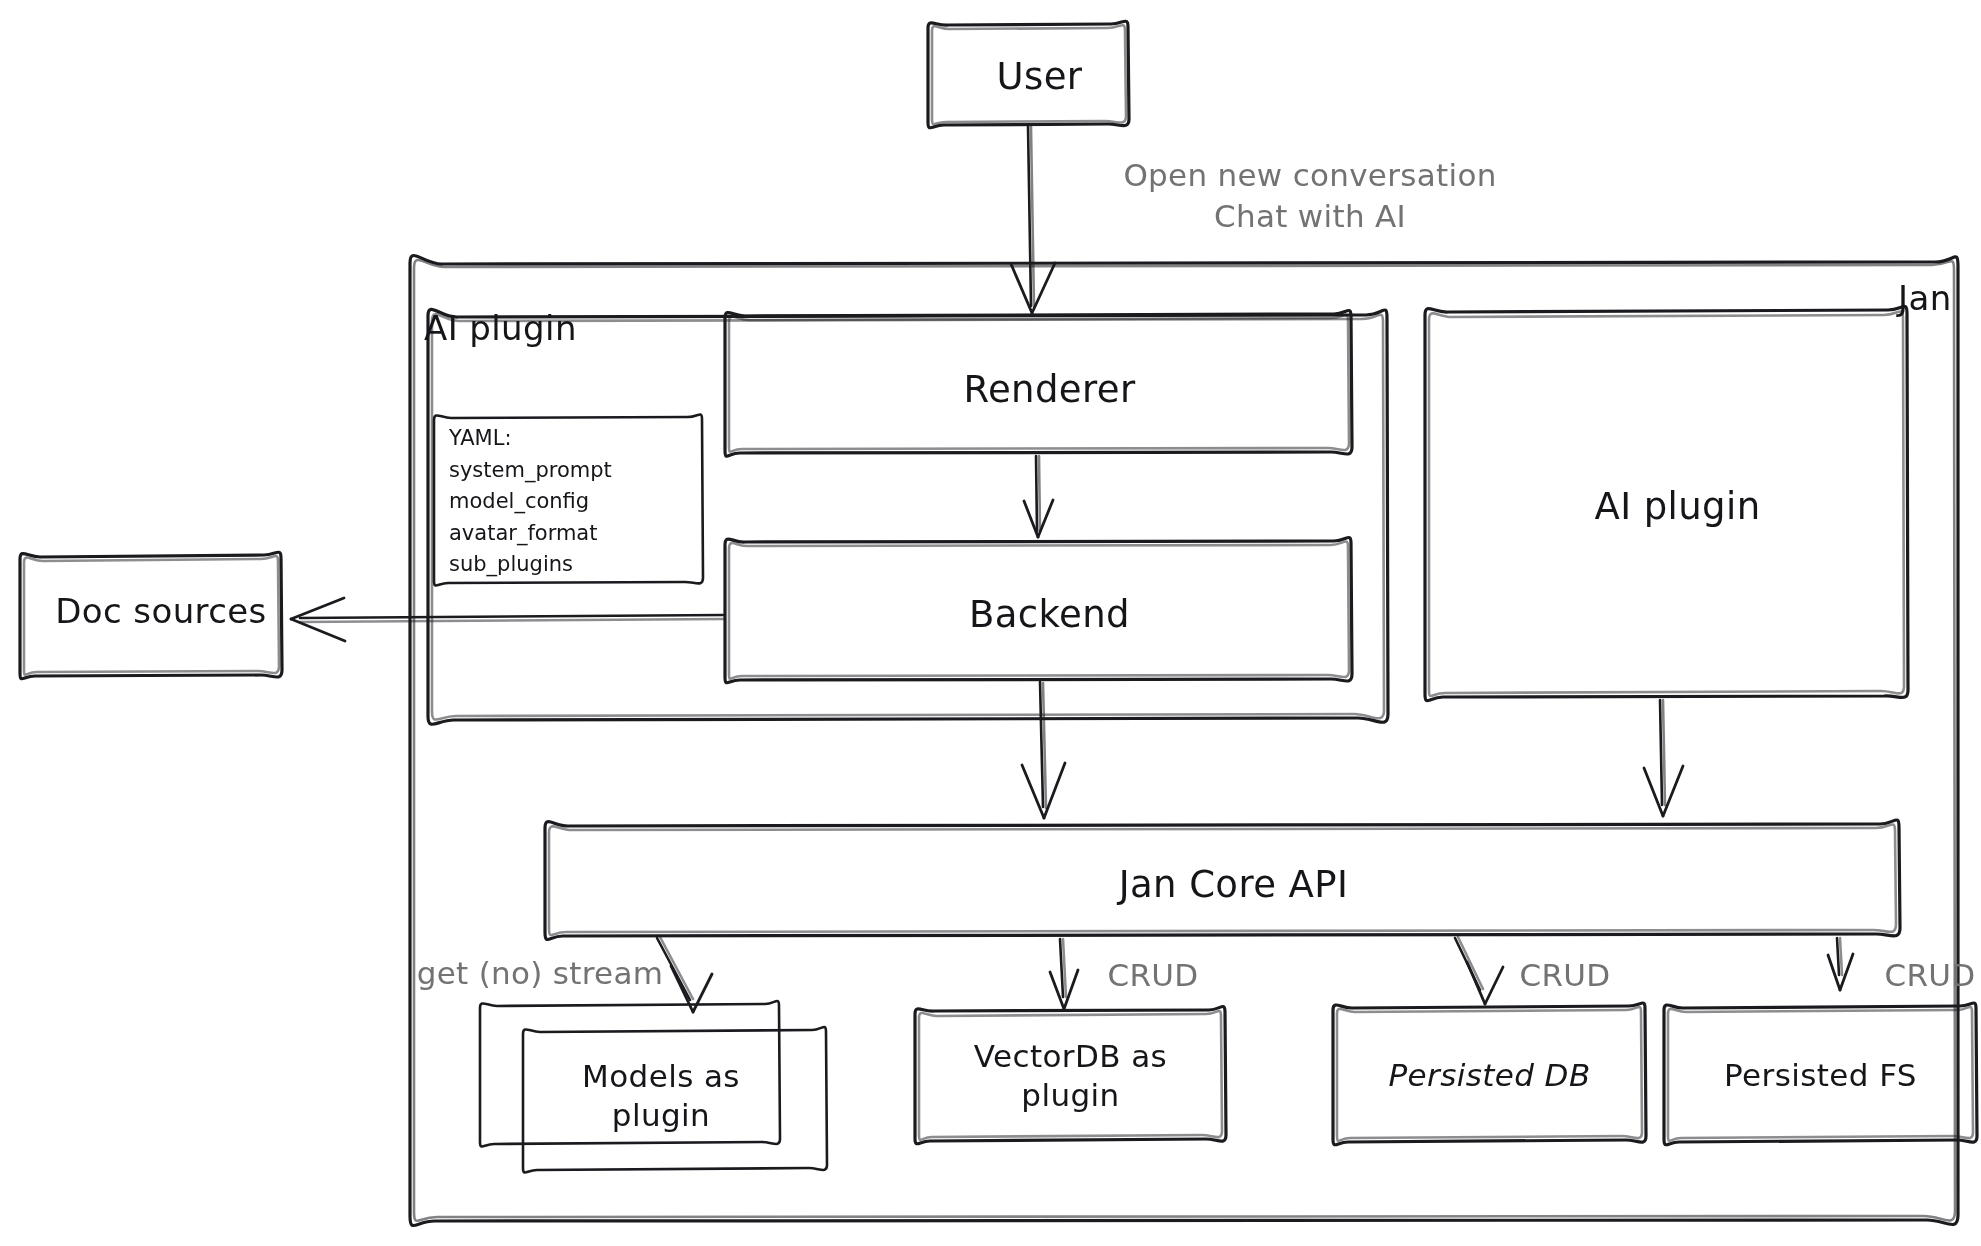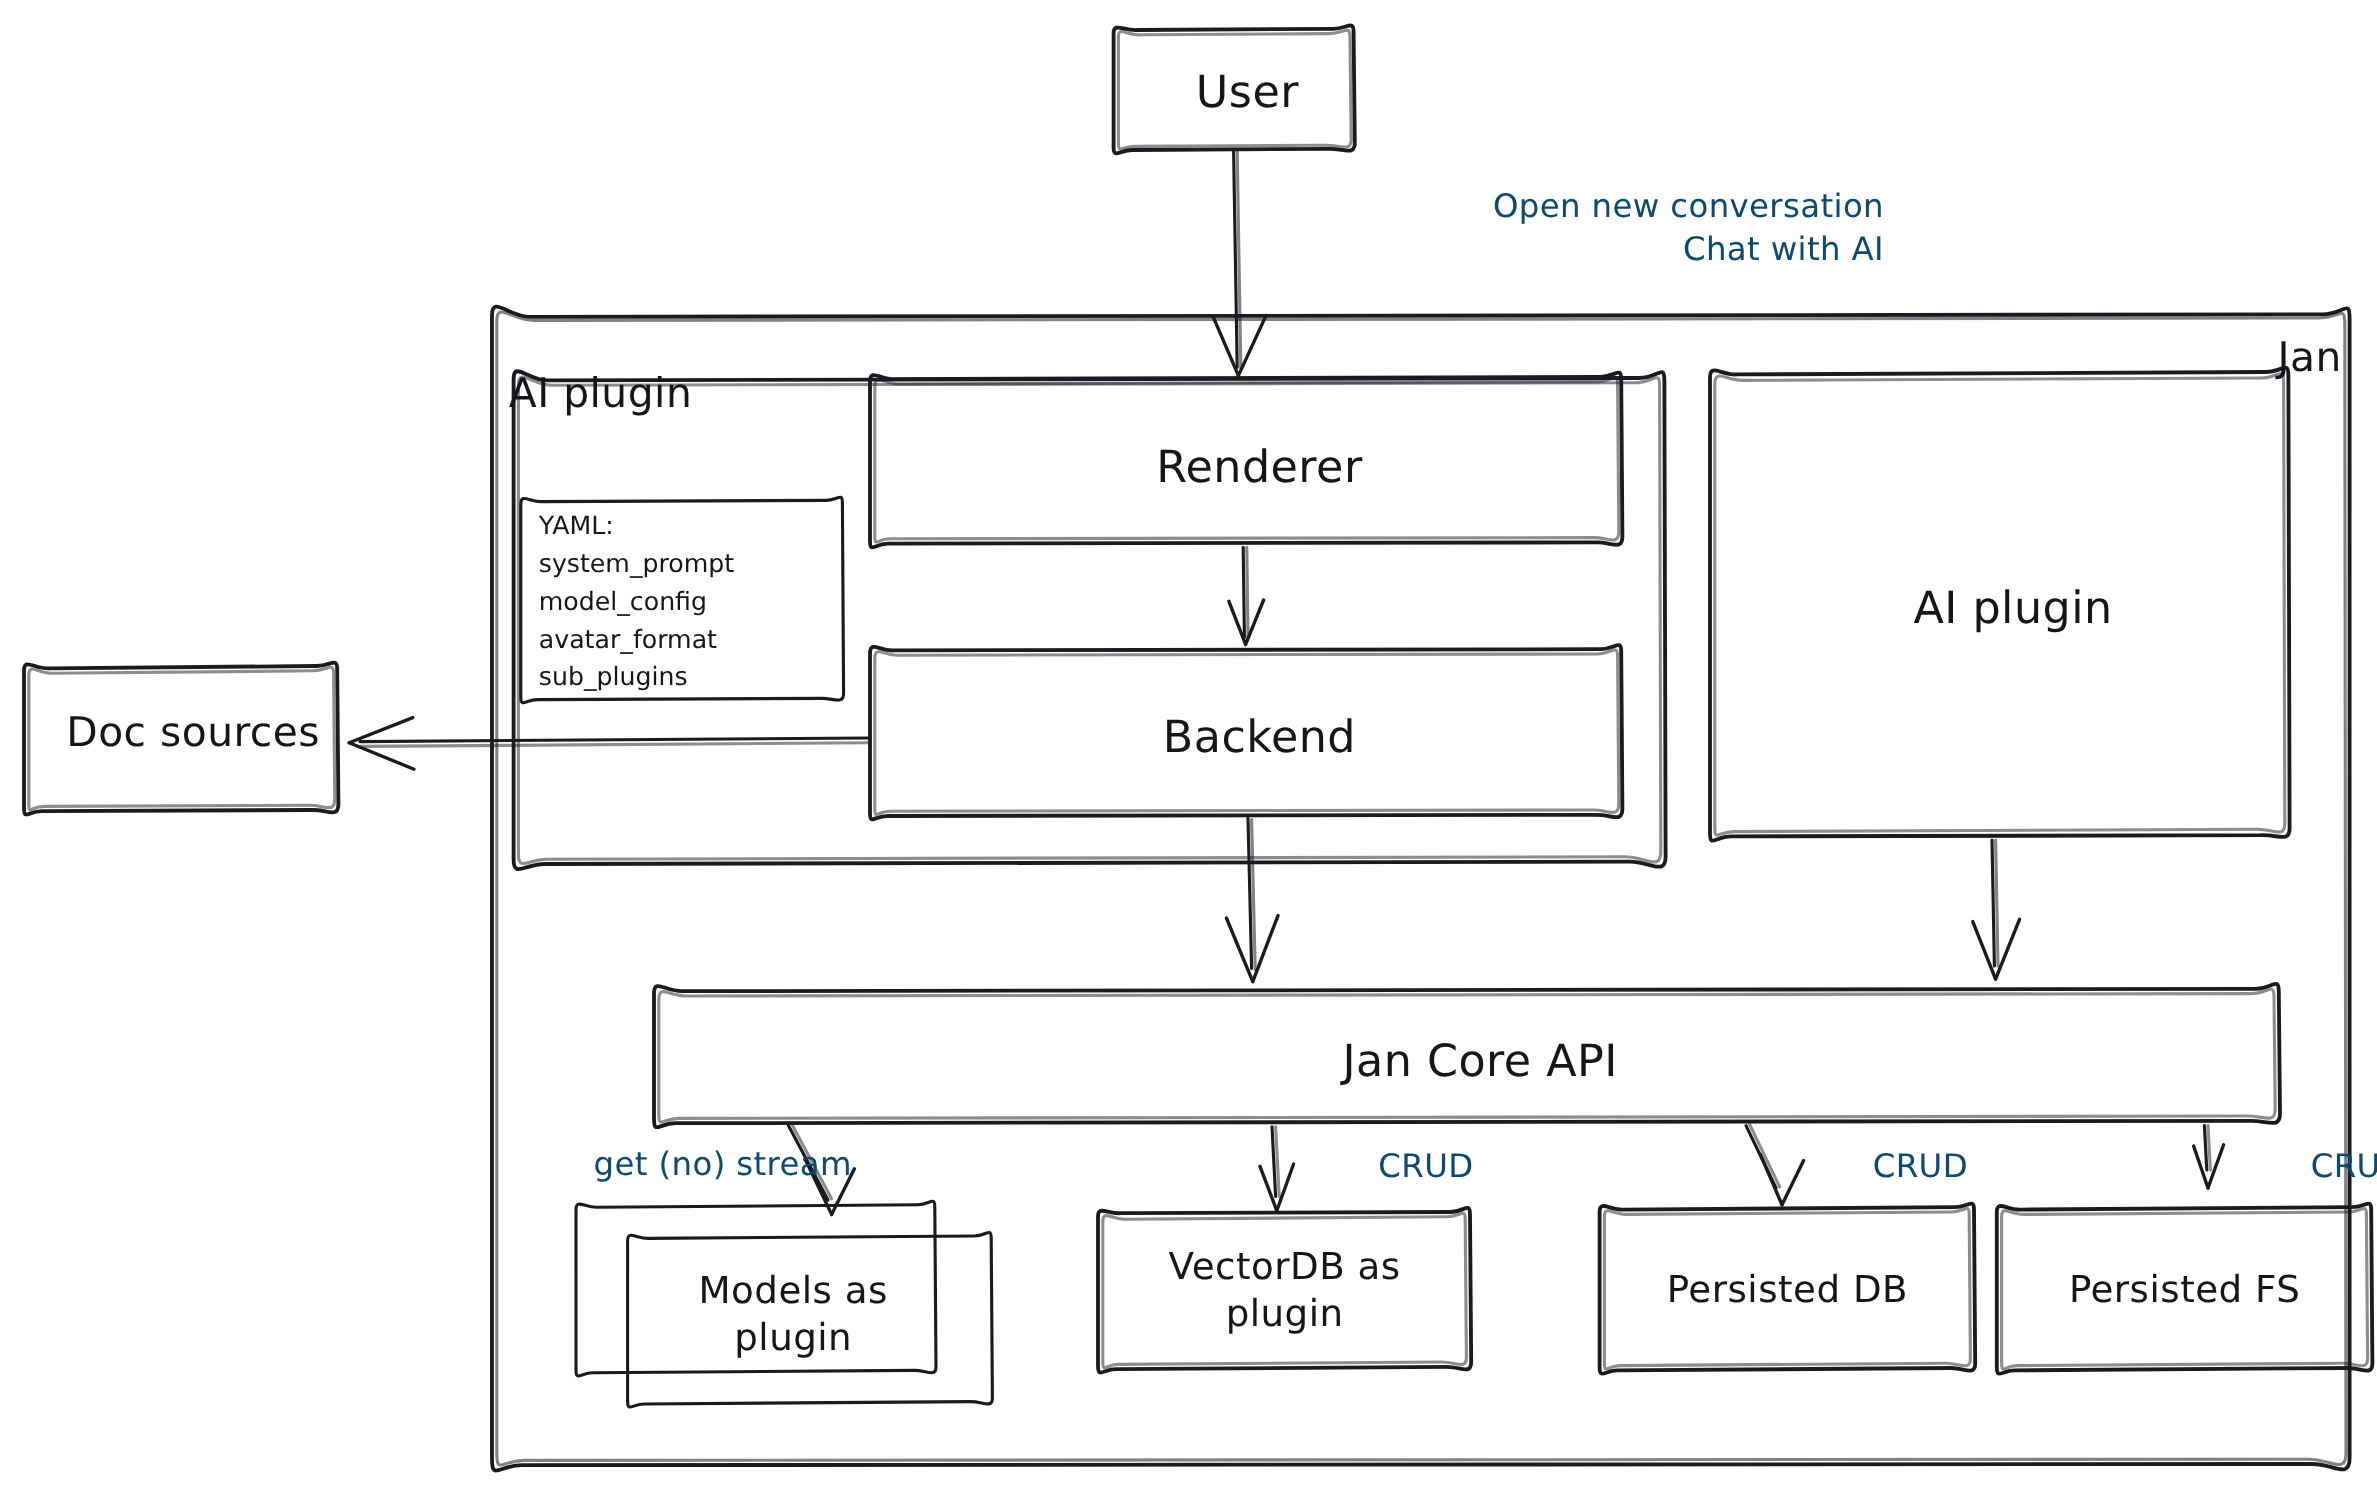--- a/index.html
+++ b/index.html
@@ -49,26 +49,26 @@
     line-height: 1.25;
     white-space: pre-line;
     pointer-events: none;
     letter-spacing: 0.4px;
   }
   .lbl-xl { font-size: 37px; margin-left: 11px; }
   .lbl-lg { font-size: 34px; }
   .lbl-md { font-size: 31px; }
   .edge-label {
     position: absolute;
-    color: #0c4a6e;
-    font-family: "DejaVu Sans", sans-serif;
-    font-size: 27px;
+    color: #737373;
+    font-family: "DejaVu Sans", sans-serif;
+    font-size: 31px;
     line-height: 1.32;
     white-space: pre-line;
-    text-align: right;
+    text-align: center;
     pointer-events: none;
     letter-spacing: 0.3px;
   }
   .yaml-label {
     position: absolute;
     color: #16161a;
     font-family: "DejaVu Sans", sans-serif;
     font-size: 21px;
     line-height: 1.5;
     white-space: pre-line;
@@ -244,21 +244,21 @@
   <div class="node-label lbl-xl" style="left:1425px; top:484px; width:483px;">AI plugin</div>
 
   <div class="node-label lbl-xl" style="left:545px; top:862px; width:1355px;">Jan Core API</div>
 
   <div class="node-label lbl-md" style="left:523px; top:1057px; width:276px;">Models as
 plugin</div>
 
   <div class="node-label lbl-md" style="left:915px; top:1037px; width:311px;">VectorDB as
 plugin</div>
 
-  <div class="node-label lbl-md" style="left:1333px; top:1056px; width:313px;">Persisted DB</div>
+  <div class="node-label lbl-md" style="left:1333px; top:1056px; width:313px;font-style:italic;">Persisted DB</div>
 
   <div class="node-label lbl-md" style="left:1664px; top:1056px; width:313px;">Persisted FS</div>
 
   <div class="edge-label" style="left:1050px; top:155px; width:520px;">Open new conversation
 Chat with AI</div>
 
   <div class="edge-label" style="left:370px; top:953px; width:340px;">get (no) stream</div>
 
   <div class="edge-label" style="left:1078px; top:955px; width:150px;">CRUD</div>
 

